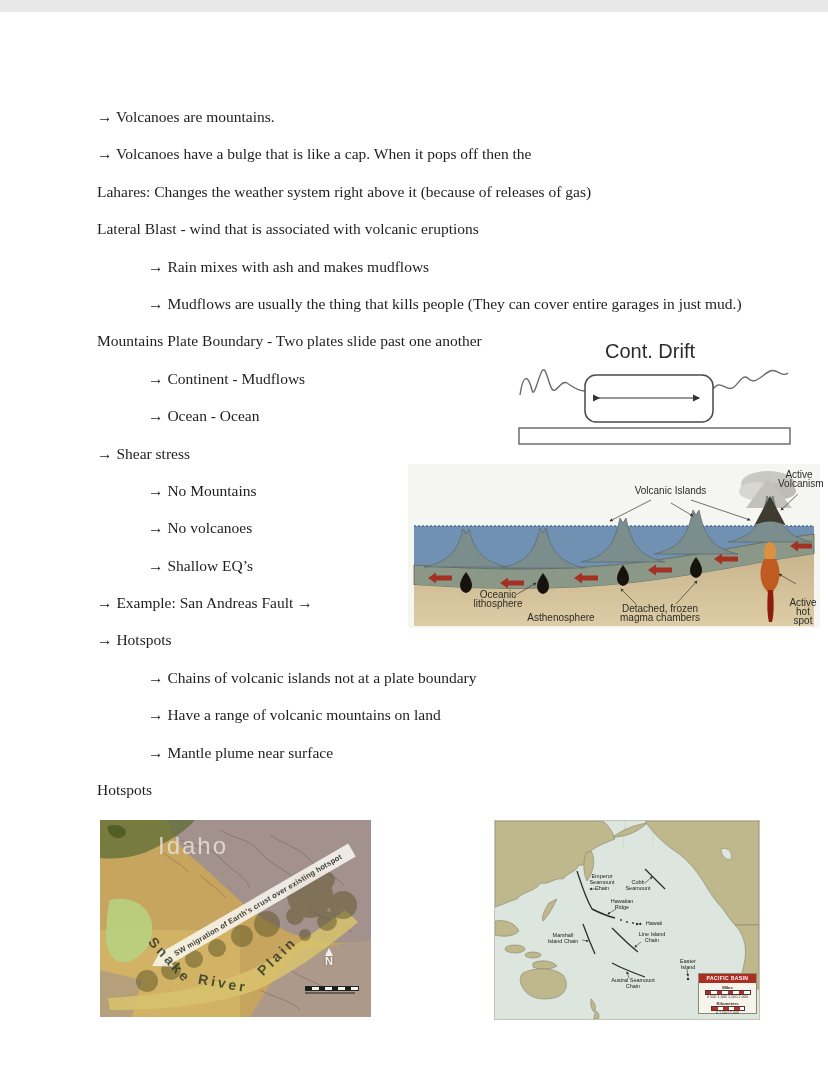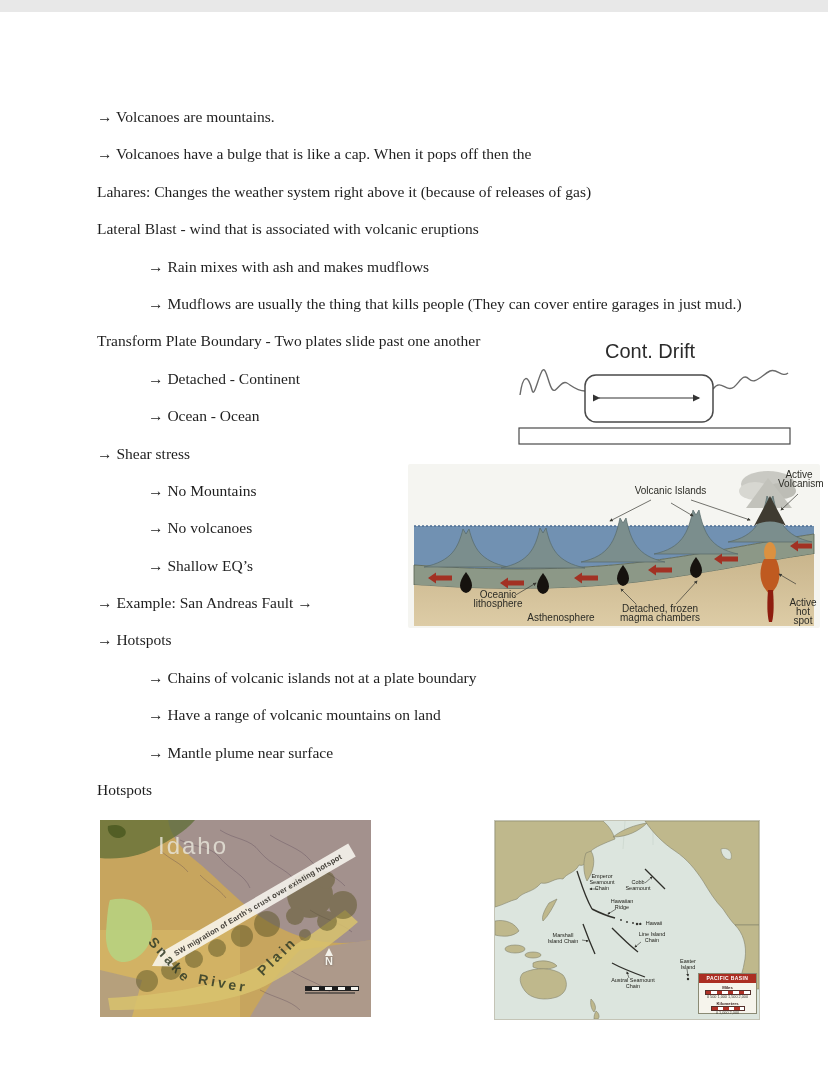--- a/index.html
+++ b/index.html
@@ -100,22 +100,22 @@
 
 <div class="page">
 
   <div class="notes" id="notes-container">
       <div class="note-line">→ Volcanoes are mountains.</div>
       <div class="note-line">→ Volcanoes have a bulge that is like a cap. When it pops off then the</div>
       <div class="note-line">Lahares: Changes the weather system right above it (because of releases of gas)</div>
       <div class="note-line">Lateral Blast - wind that is associated with volcanic eruptions</div>
       <div class="note-line ind">→ Rain mixes with ash and makes mudflows</div>
       <div class="note-line ind">→ Mudflows are usually the thing that kills people (They can cover entire garages in just mud.)</div>
-      <div class="note-line">Transform Plate Boundary - Two plates slide past one another</div>
-      <div class="note-line ind">→ Detached - Continent</div>
+      <div class="note-line">Mountains Plate Boundary - Two plates slide past one another</div>
+      <div class="note-line ind">→ Continent - Mudflows</div>
       <div class="note-line ind">→ Ocean - Ocean</div>
       <div class="note-line">→ Shear stress</div>
       <div class="note-line ind">→ No Mountains</div>
       <div class="note-line ind">→ No volcanoes</div>
       <div class="note-line ind">→ Shallow EQ’s</div>
       <div class="note-line">→ Example: San Andreas Fault →</div>
       <div class="note-line">→ Hotspots</div>
       <div class="note-line ind">→ Chains of volcanic islands not at a plate boundary</div>
       <div class="note-line ind">→ Have a range of volcanic mountains on land</div>
       <div class="note-line ind">→ Mantle plume near surface</div>

